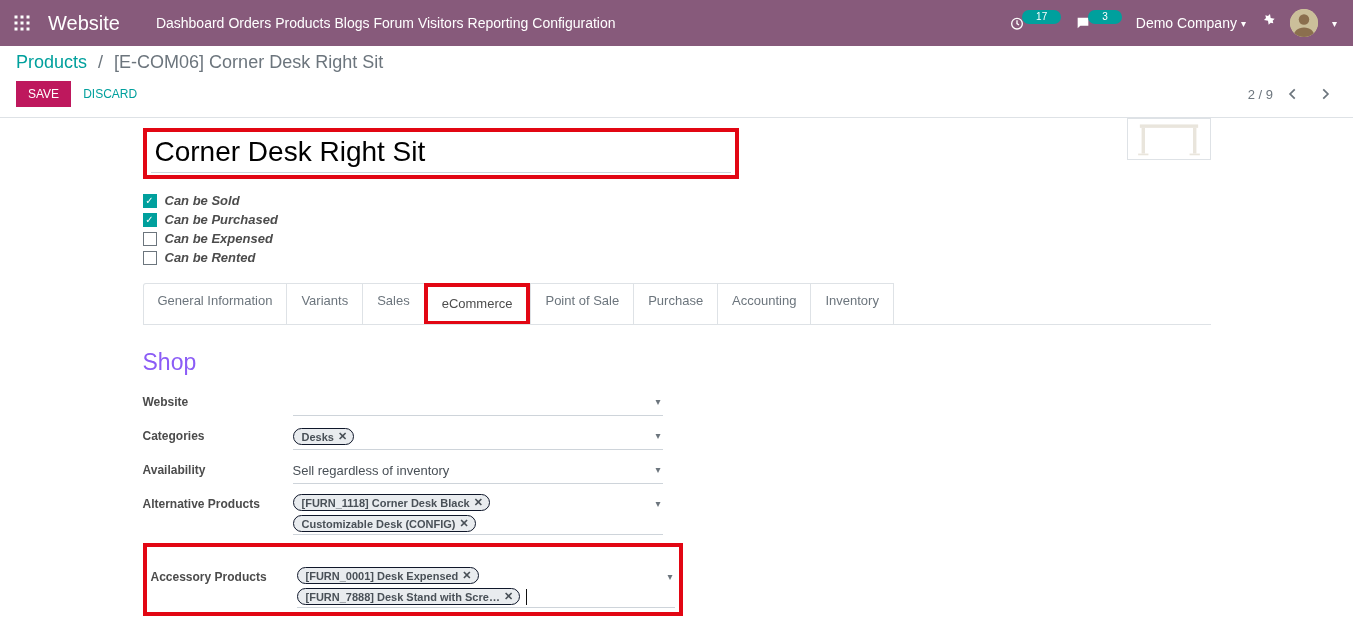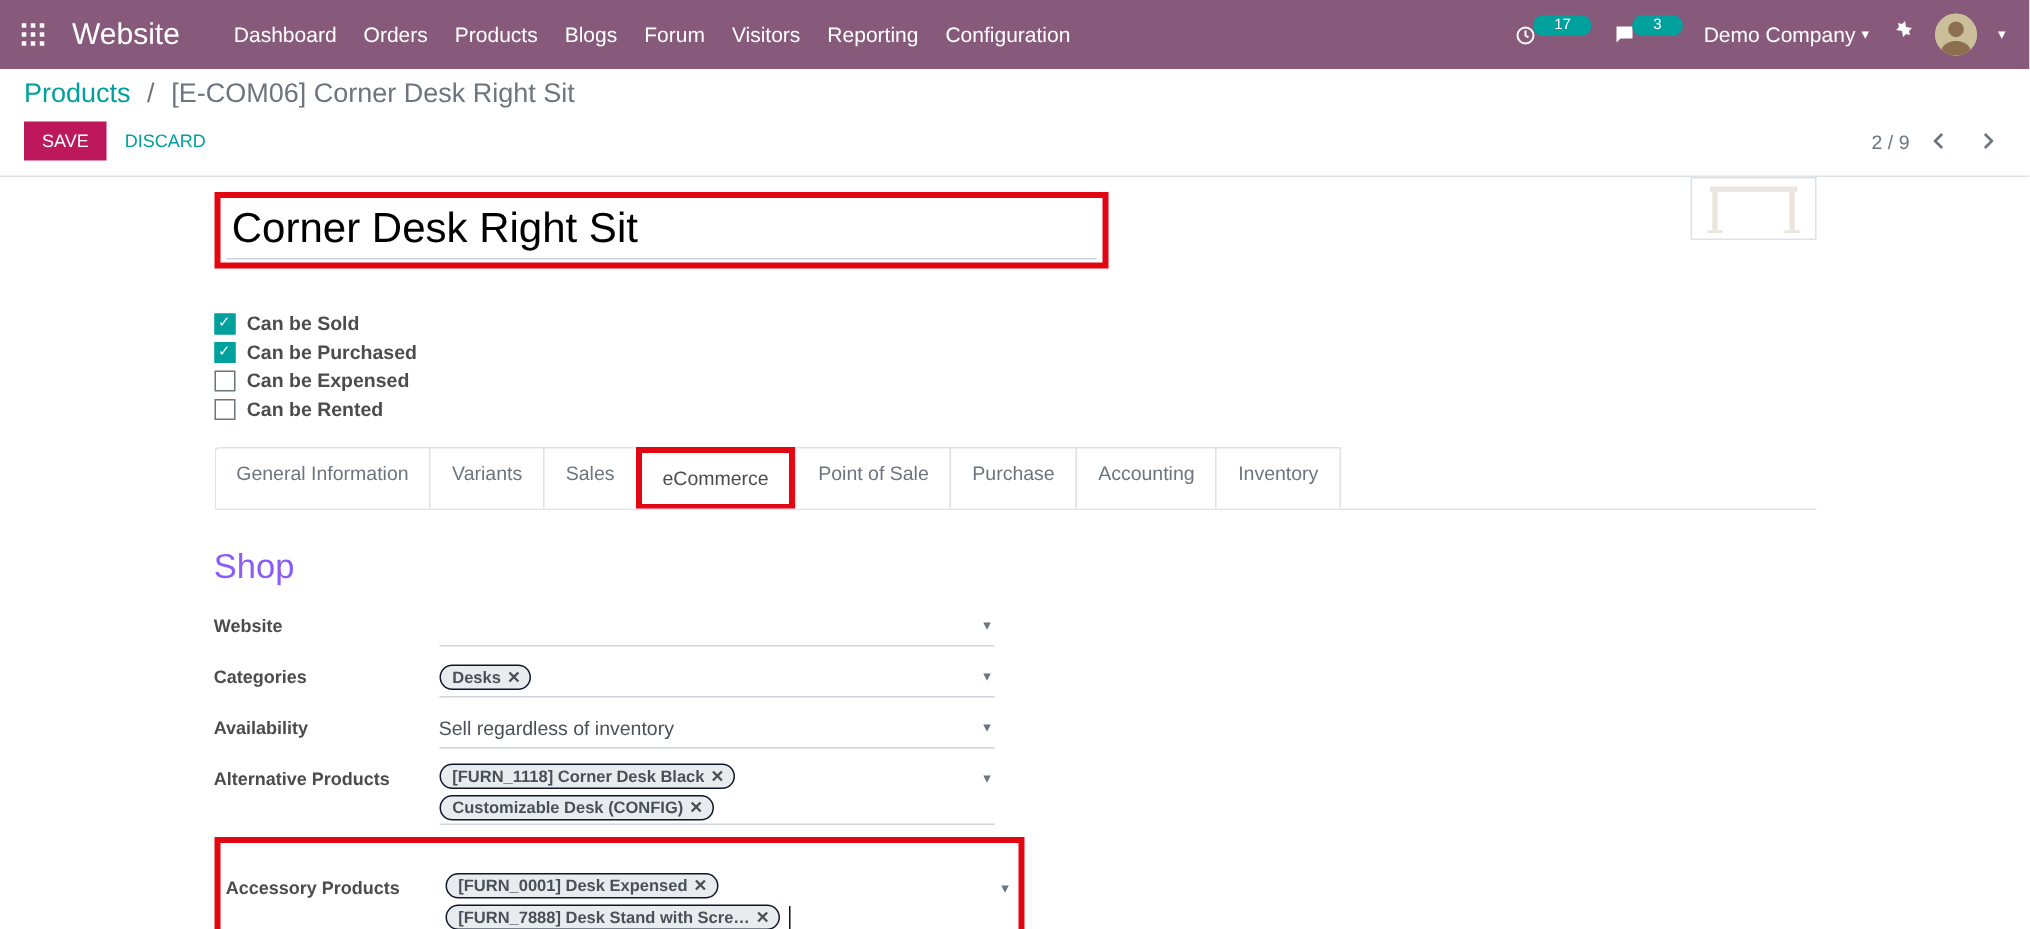--- a/index.html
+++ b/index.html
@@ -2,21 +2,21 @@
 <html><head>
 <meta charset="utf-8">
 <style>
   * { box-sizing: border-box; margin: 0; padding: 0; }
   body { font-family: -apple-system, "Segoe UI", "Helvetica Neue", Arial, sans-serif; font-size: 13px; color: #4c4c4c; background: #fff; width: 1353px; }
 
   
   .navbar { background: #875A7B; height: 46px; display: flex; align-items: center; color: #fff; padding: 0 8px; }
   .navbar .apps-icon { width: 28px; height: 28px; display:flex;align-items:center;justify-content:center; margin-right:12px; cursor:pointer;}
   .navbar .brand { font-size: 20px; font-weight: 500; margin-right: 36px; cursor:pointer;}
-  .navbar .menu { display:flex; gap:18px;}
+  .navbar .menu { display:flex; gap:4px;}
   .navbar .menu a { color:#fff; text-decoration:none; font-size:14px; cursor:pointer;}
   .navbar .spacer { flex:1; }
   .navbar .right { display:flex; align-items:center; gap:14px; margin-right:8px;}
   .badge { position:relative; display:flex; align-items:center; cursor:pointer;}
   .badge .count { background:#00A09D; color:#fff; font-size:10px; border-radius:8px; padding:0 14px; line-height:14px; margin-left:-3px; position:relative; top:-6px;}
   .company { color:#fff; font-size:14px; cursor:pointer; display:flex; align-items:center; gap:4px;}
   .avatar { width:28px; height:28px; border-radius:50%; background:#d9cfa3; display:inline-block; overflow:hidden;}
   .avatar svg { width:100%; height:100%; }
 
   
@@ -26,31 +26,31 @@
   .breadcrumbs .sep { margin:0 6px; color:#6c757d;}
   .ctrl-row { display:flex; align-items:center; padding-bottom:10px;}
   .btn-save { background:#be185d; color:#fff; border:none; padding:6px 12px; font-size:12px; font-weight:500; cursor:pointer; margin-right:12px;}
   .btn-discard { background:none; border:none; color:#00A09D; font-size:12px; font-weight:500; cursor:pointer;}
   .pager { margin-left:auto; display:flex; align-items:center; gap:8px; color:#6c757d; font-size:13px;}
   .pager .chev { width:24px; height:24px; display:flex; align-items:center; justify-content:center; cursor:pointer; color:#6c757d;}
 
   
   .sheet-wrap { display:flex; justify-content:center; padding:0; }
   .sheet { width:1100px; background:#fff; padding:10px 16px 30px 16px; position:relative;}
-  .title-box { border:4px solid #e20613; padding:2px 4px 2px 4px; display:inline-block; margin-bottom:23px;}
+  .title-box { border:4px solid #e20613; padding:2px 4px 2px 4px; display:inline-block; margin-bottom:8px;}
   .title-input { font-size:28px; font-weight:400; border:none; border-bottom:1px solid #ced4da; padding:2px 4px 4px 4px; width:580px; outline:none;}
   .prod-img { position:absolute; right:16px; top:0; width:84px; height:42px; border:1px solid #dee2e6; display:flex; align-items:flex-end; justify-content:center; padding:2px;}
   .prod-img svg { width:100%; height:100%; }
 
   .check-list { margin-top:6px; }
   .check-row { display:flex; align-items:center; gap:8px; margin:4px 0; font-size:13px;}
   .chk { width:14px; height:14px; border:1px solid #6c757d; display:inline-flex; align-items:center; justify-content:center; cursor:pointer;}
   .chk.checked { background:#00A09D; border-color:#00A09D; }
   .chk.checked::after { content:"✓"; color:#fff; font-size:10px; line-height:1;}
-  .check-row b { font-weight:700; }
+  .check-row b { font-weight:700;font-style:italic; }
 
   
   .tabs { display:flex; border-bottom:1px solid #dee2e6; margin-top:18px;}
   .tab { padding:9px 14px; border:1px solid #dee2e6; border-bottom:none; margin-right:-1px; background:#fff; color:#6c757d; font-size:13px; cursor:pointer;}
   .tab:first-child { border-top-left-radius:3px; }
   .tab.active { color:#4c4c4c; position:relative; }
   .tab.active::after { content:""; position:absolute; left:0; right:0; bottom:-1px; height:2px; background:#fff;}
   .tab-hl { border:4px solid #e20613; padding:0; }
   .tab-hl .tab { border:none; margin:0; }
 

